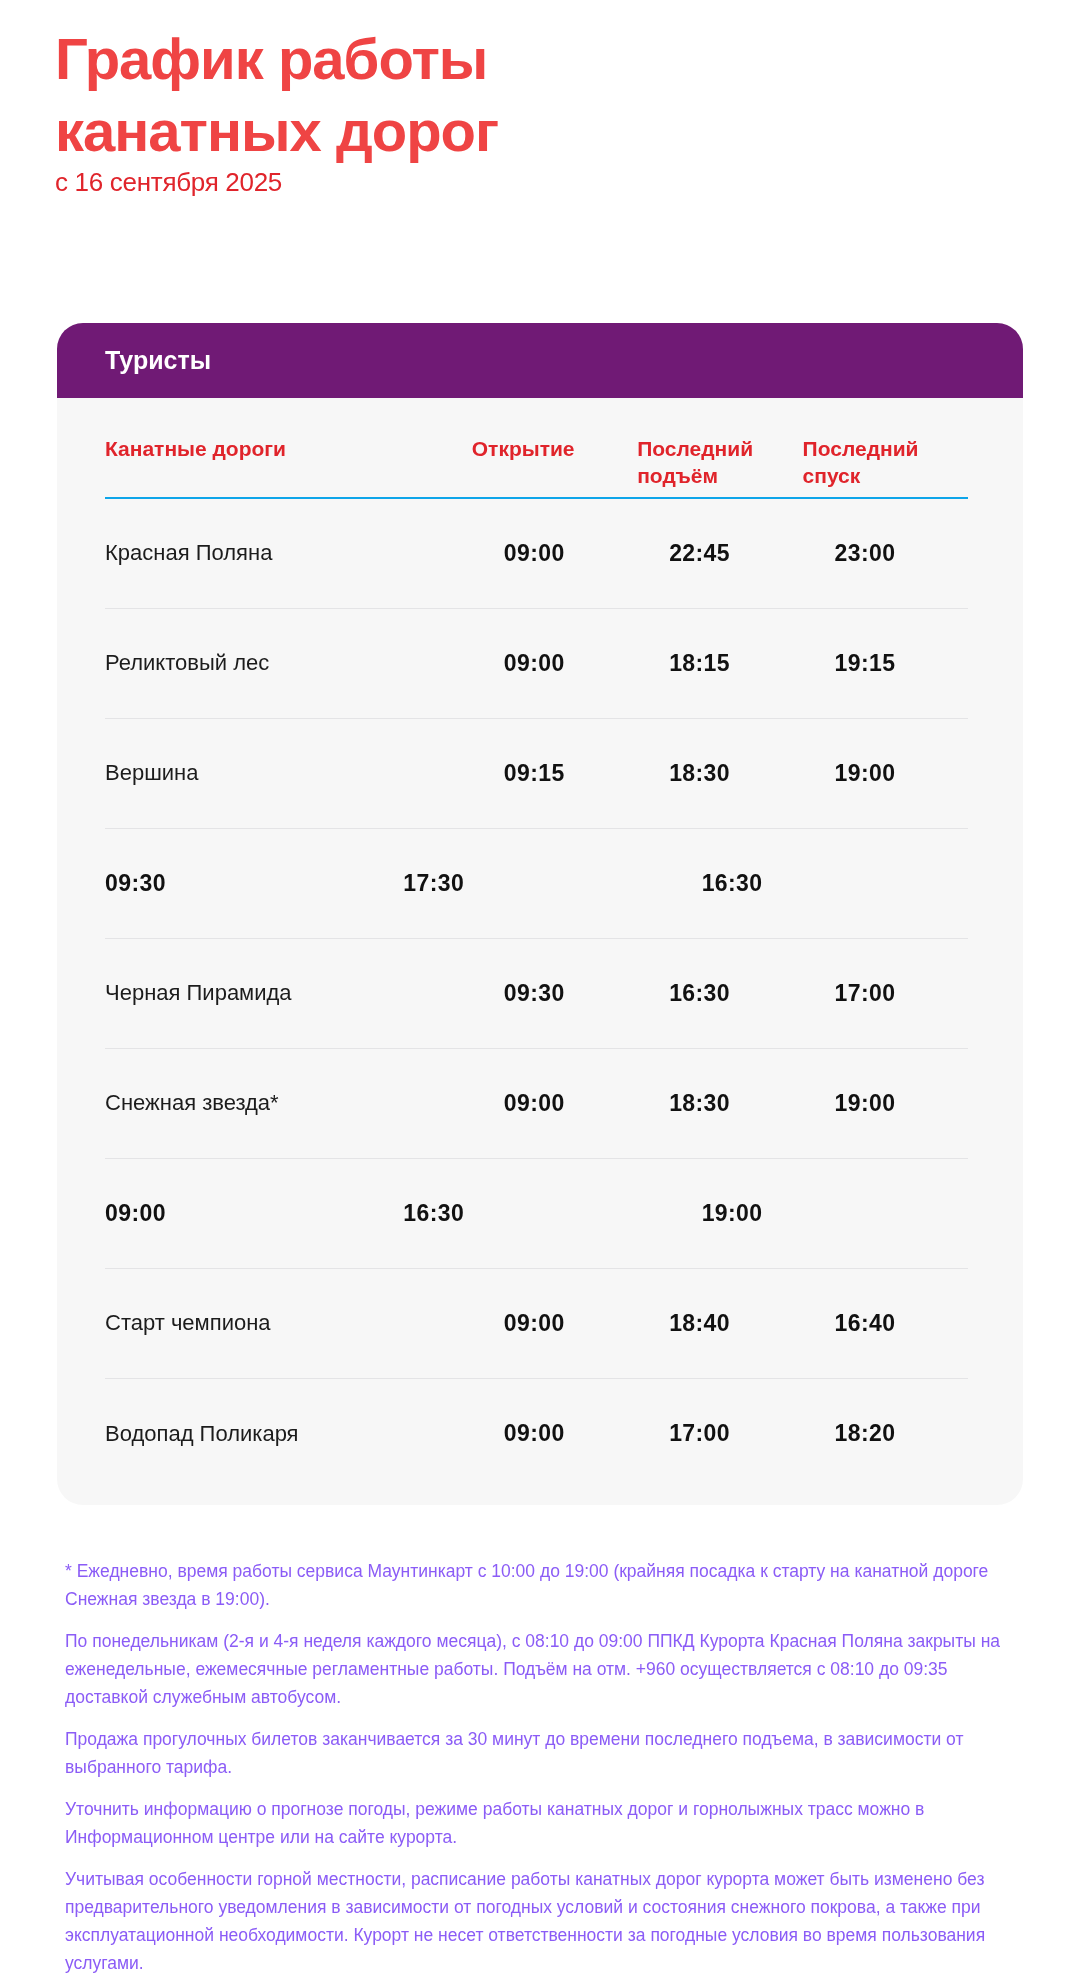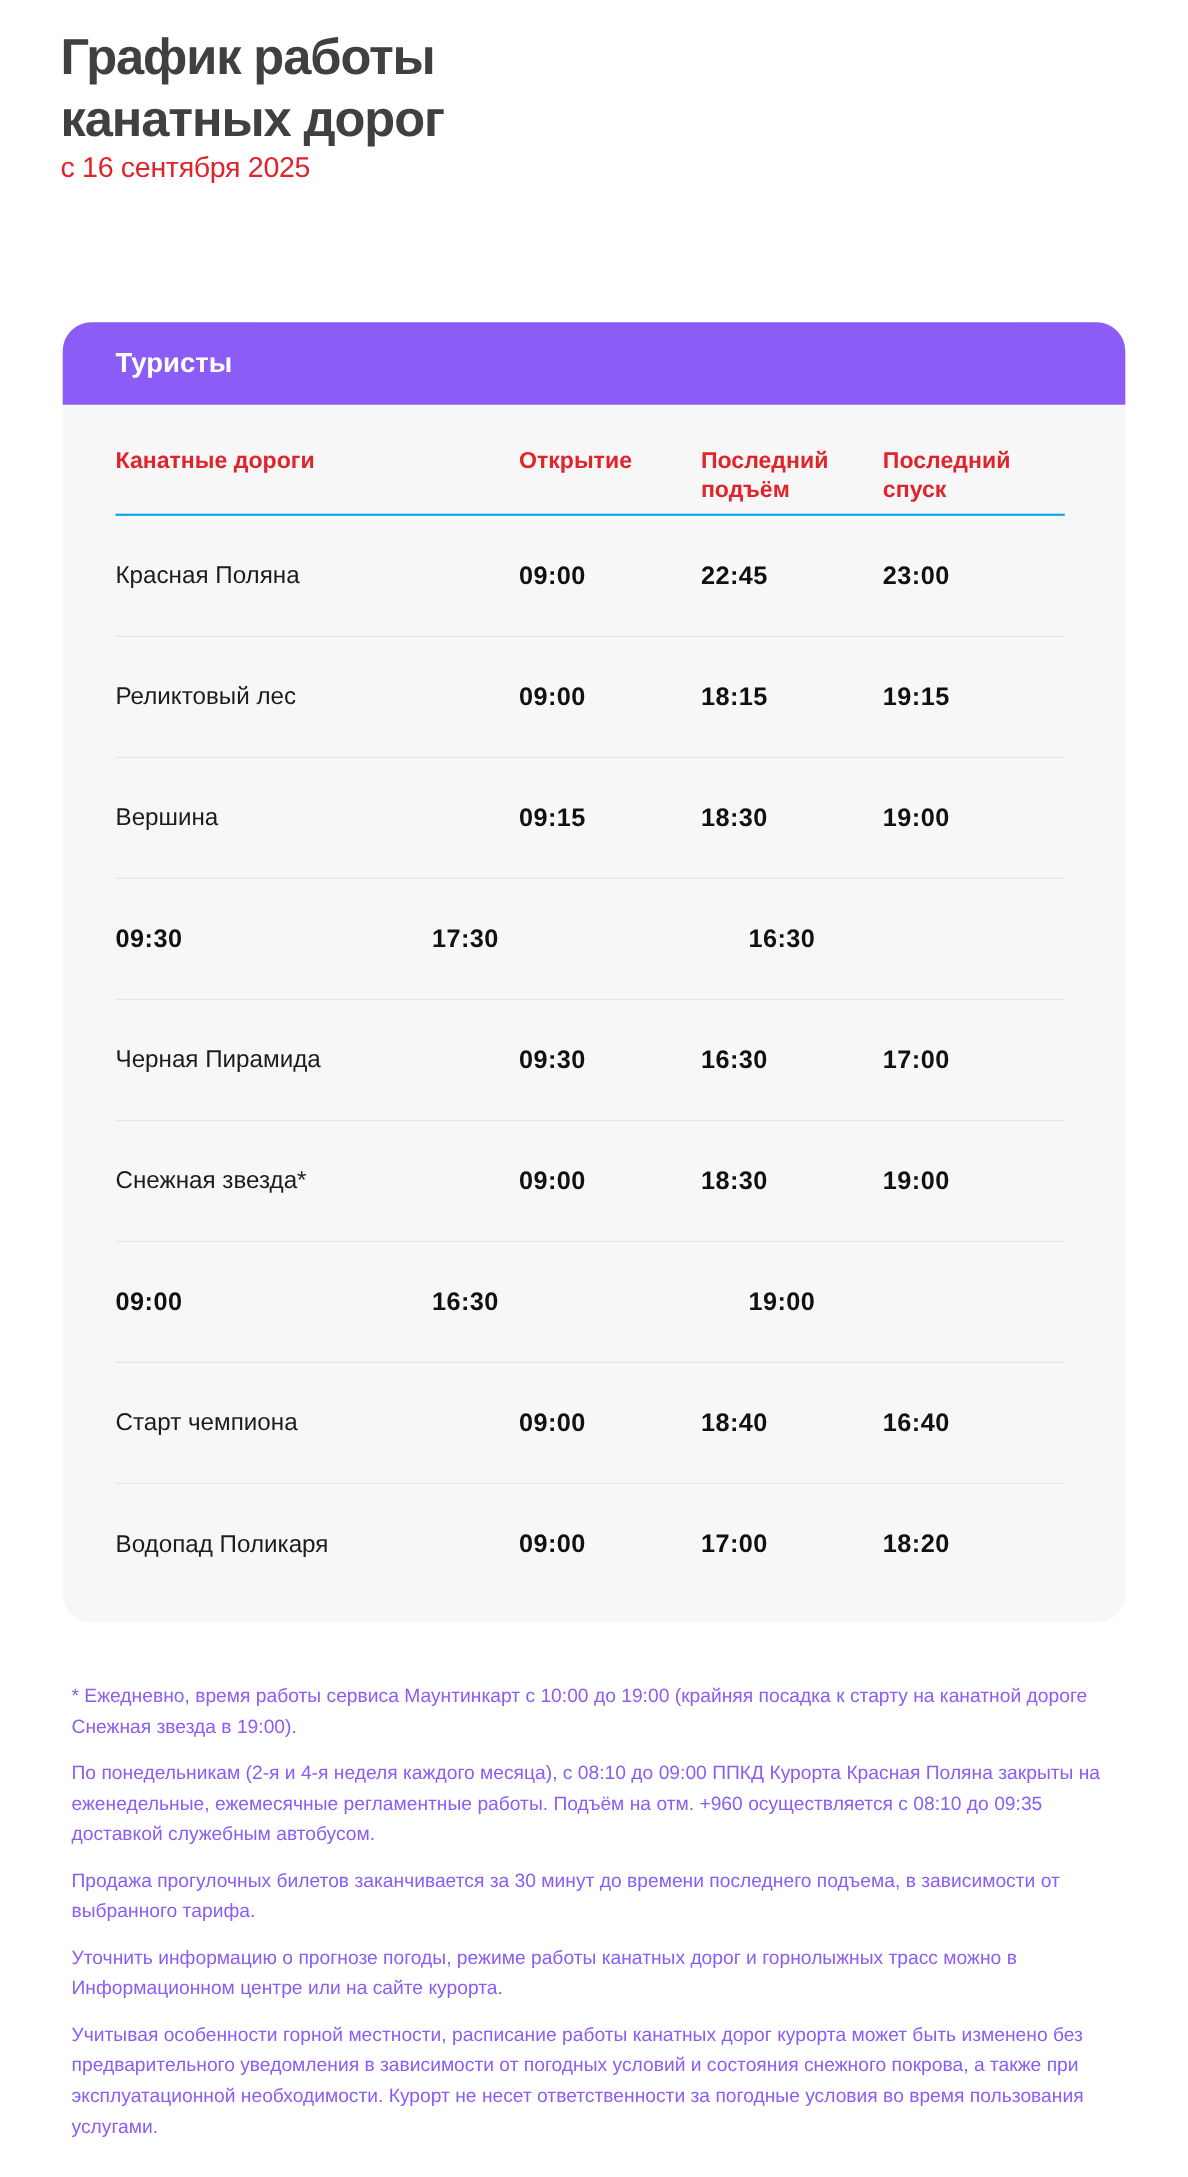--- a/index.html
+++ b/index.html
@@ -5,39 +5,39 @@
   * { box-sizing: border-box; margin: 0; padding: 0; }
   html, body { background: #ffffff; }
   body {
     width: 1080px;
     min-height: 1979px;
     font-family: "Liberation Sans", sans-serif;
     color: #1c1c1c;
   }
   .header-block { padding: 23px 55px 0 55px; }
   .page-title {
-    font-size: 46px;
+    font-size: 58px;
     font-weight: 700;
     line-height: 1.24;
     letter-spacing: -1px;
-    color: #404040;
+    color: #ef4444;
   }
   .subtitle {
     font-size: 26px;
     font-weight: 500;
     color: #e0242b;
     letter-spacing: -0.3px;
   }
   .card {
     margin: 125px 57px 0 57px;
     background: #f7f7f7;
     border-radius: 26px;
   }
   .card-header {
-    background: #8b5cf6;
+    background: #701a75;
     border-radius: 26px 26px 0 0;
     padding: 22px 48px;
     color: #ffffff;
     font-size: 25px;
     font-weight: 700;
     line-height: 31px;
   }
   .table { padding: 0 55px 16px 48px; }
   .thead {
     display: flex;
@@ -52,20 +52,21 @@
     line-height: 1.28;
     padding-right: 10px;
   }
   .col-name { flex: 0 0 42.5%; }
   .col-time { flex: 1 1 0; }
   .row {
     display: flex;
     align-items: center;
     height: 110px;
     border-bottom: 1px solid #e4e4e6;
+    gap: 32px;
   }
   .row:last-child { border-bottom: none; }
   .cell { padding-right: 10px; }
   .cell.name {
     font-size: 22px;
     font-weight: 500;
     color: #1c1c1c;
   }
   .cell.time {
     font-size: 23px;

